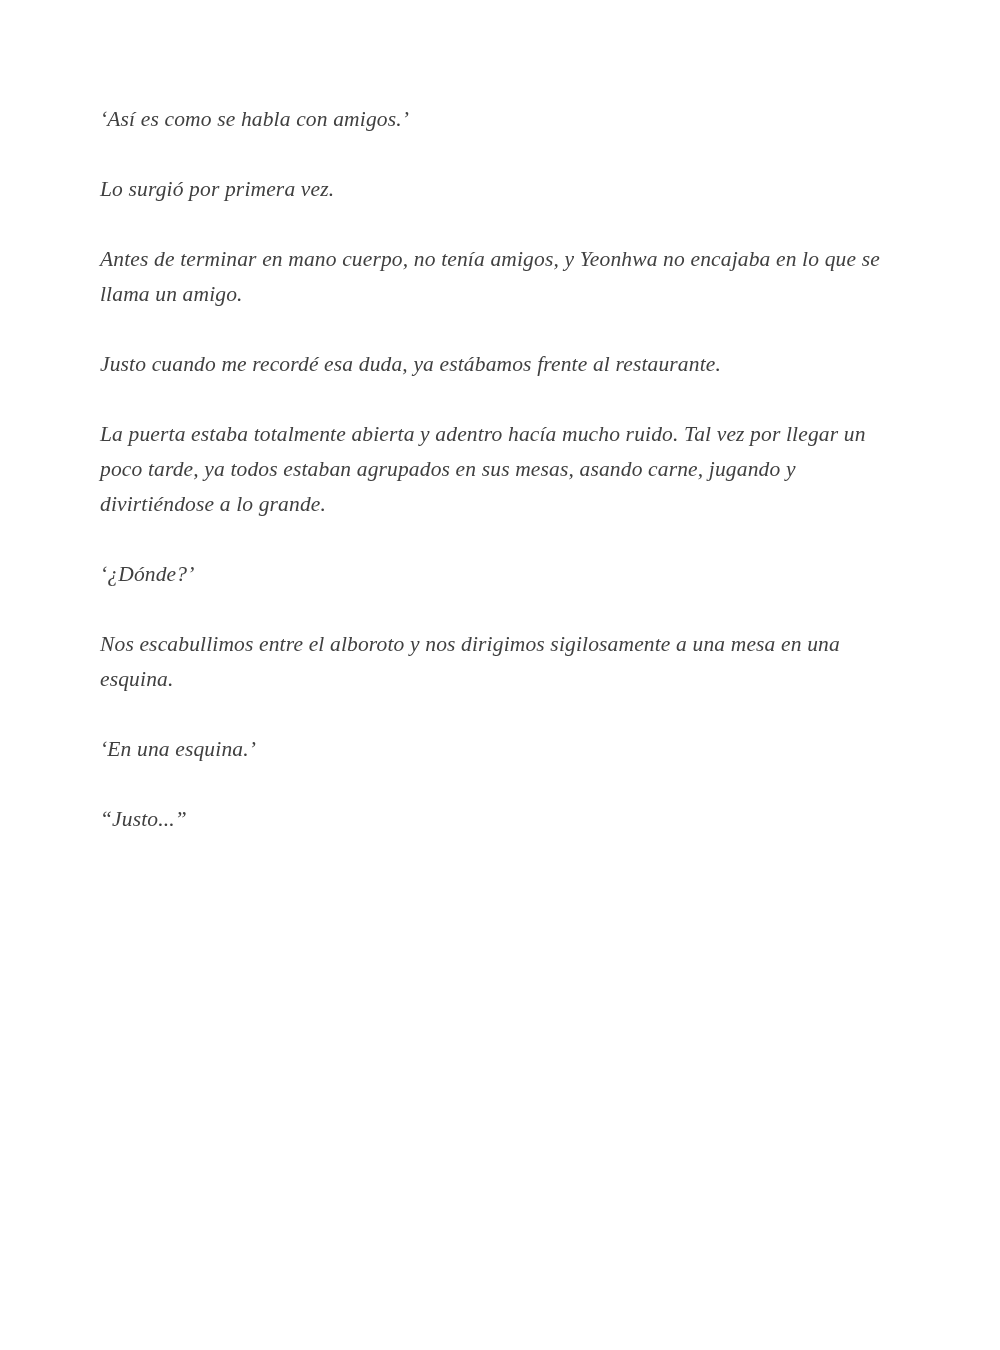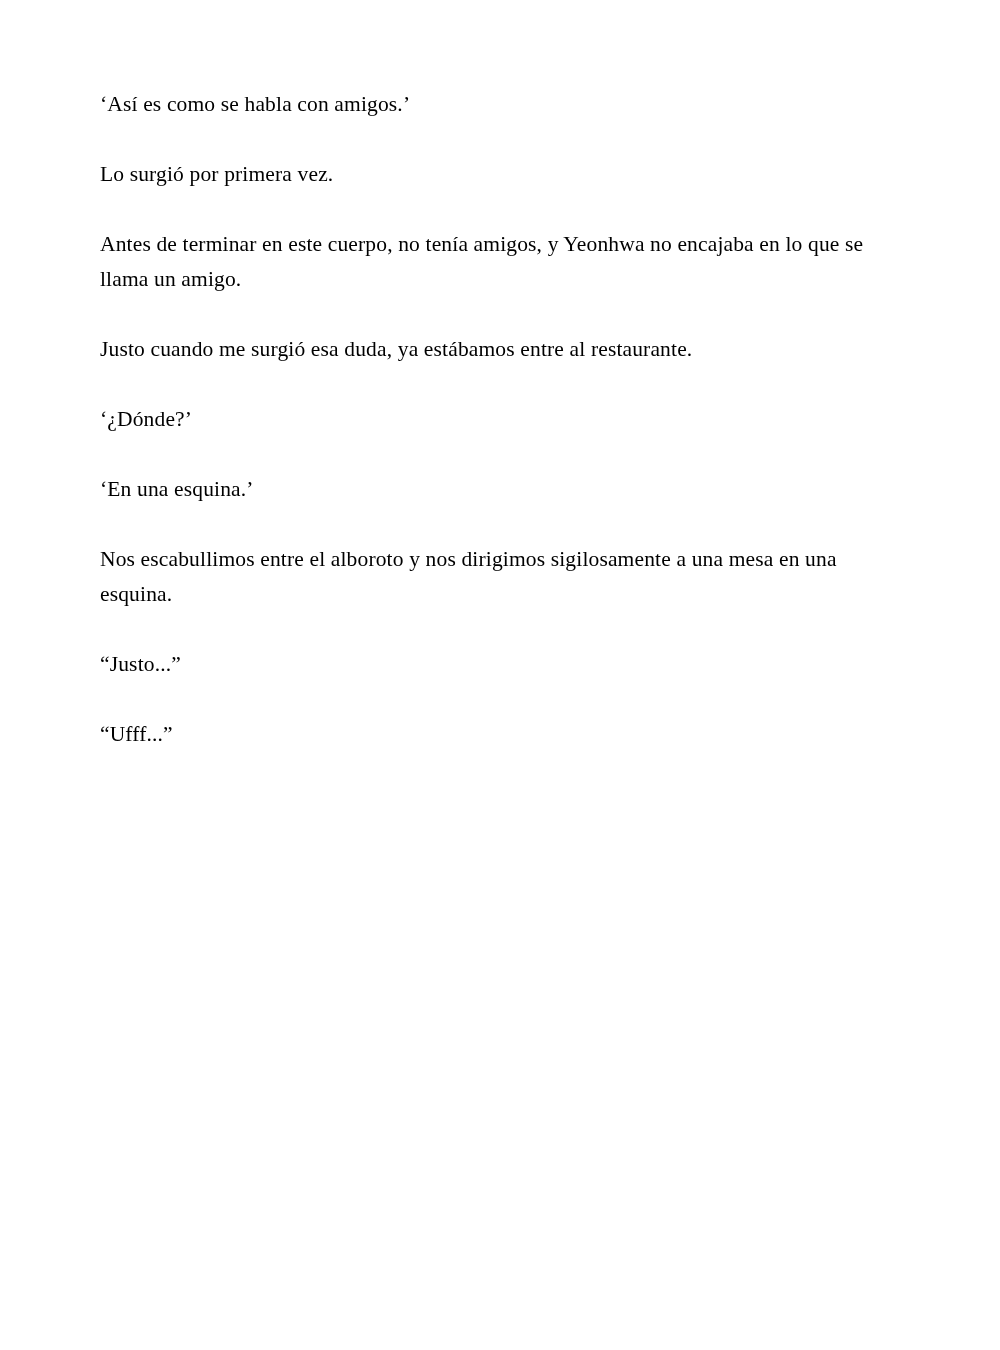--- a/index.html
+++ b/index.html
@@ -9,39 +9,40 @@
     }
     body {
       width: 1000px;
       height: 1350px;
       overflow: hidden;
       position: relative;
     }
     .page {
       position: absolute;
       left: 100px;
-      top: 87px;
+      top: 102px;
       width: 800px;
       font-family: "Liberation Serif", "DejaVu Serif", serif;
       font-size: 21.5px;
       line-height: 35px;
-      color: #000000;
+      color: #404040;
       letter-spacing: 0.15px;
+      font-style: italic;
     }
     .para {
       margin: 0 0 35px 0;
       padding: 0;
     }
   </style>
 </head>
 <body>
 
 <div class="page">
   <p class="para">‘Así es como se habla con amigos.’</p>
   <p class="para">Lo surgió por primera vez.</p>
-  <p class="para">Antes de terminar en este cuerpo, no tenía amigos, y Yeonhwa no encajaba en lo que se llama un amigo.</p>
-  <p class="para">Justo cuando me surgió esa duda, ya estábamos entre al restaurante.</p>
+  <p class="para">Antes de terminar en mano cuerpo, no tenía amigos, y Yeonhwa no encajaba en lo que se llama un amigo.</p>
+  <p class="para">Justo cuando me recordé esa duda, ya estábamos frente al restaurante.</p>
+  <p class="para">La puerta estaba totalmente abierta y adentro hacía mucho ruido. Tal vez por llegar un poco tarde, ya todos estaban agrupados en sus mesas, asando carne, jugando y divirtiéndose a lo grande.</p>
   <p class="para">‘¿Dónde?’</p>
+  <p class="para">Nos escabullimos entre el alboroto y nos dirigimos sigilosamente a una mesa en una esquina.</p>
   <p class="para">‘En una esquina.’</p>
-  <p class="para">Nos escabullimos entre el alboroto y nos dirigimos sigilosamente a una mesa en una esquina.</p>
   <p class="para">“Justo...”</p>
-  <p class="para">“Ufff...”</p>
 </div>
 
 </body></html>

